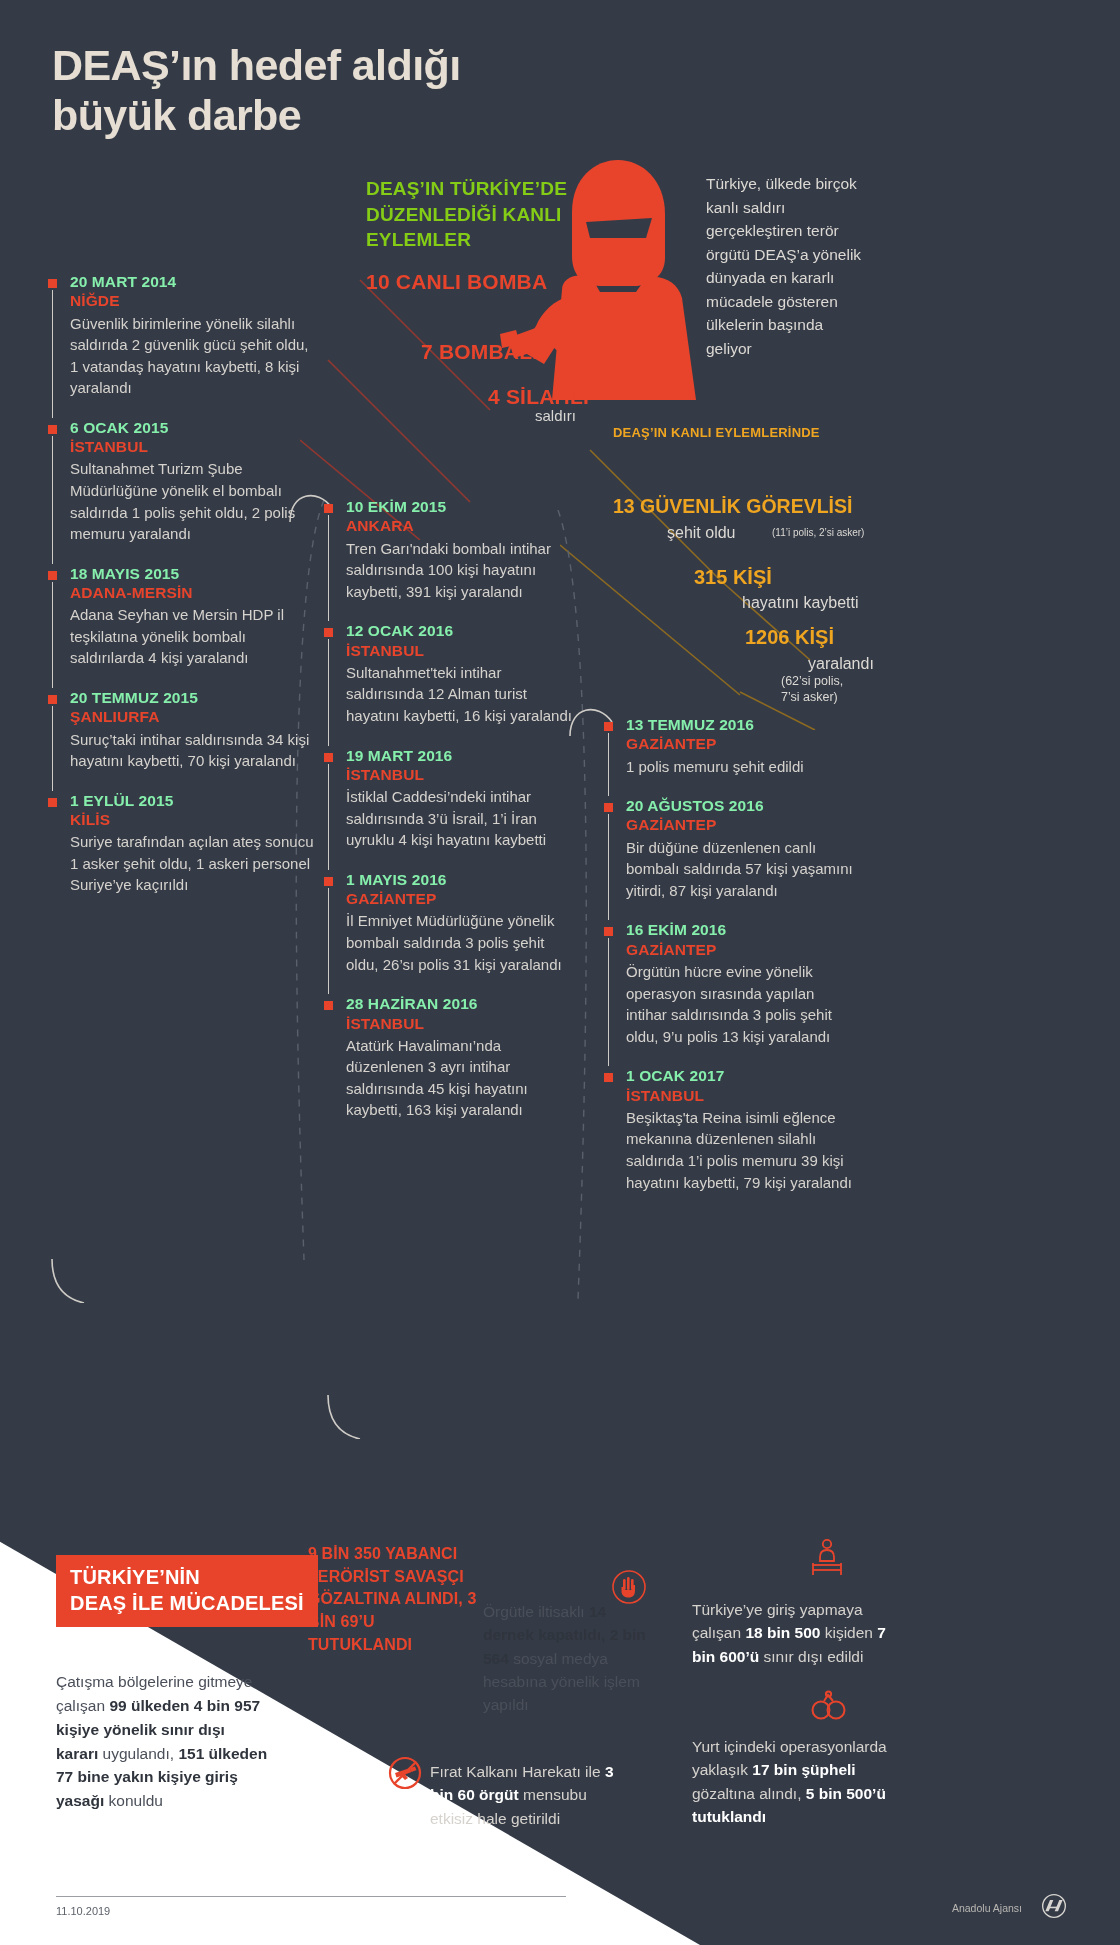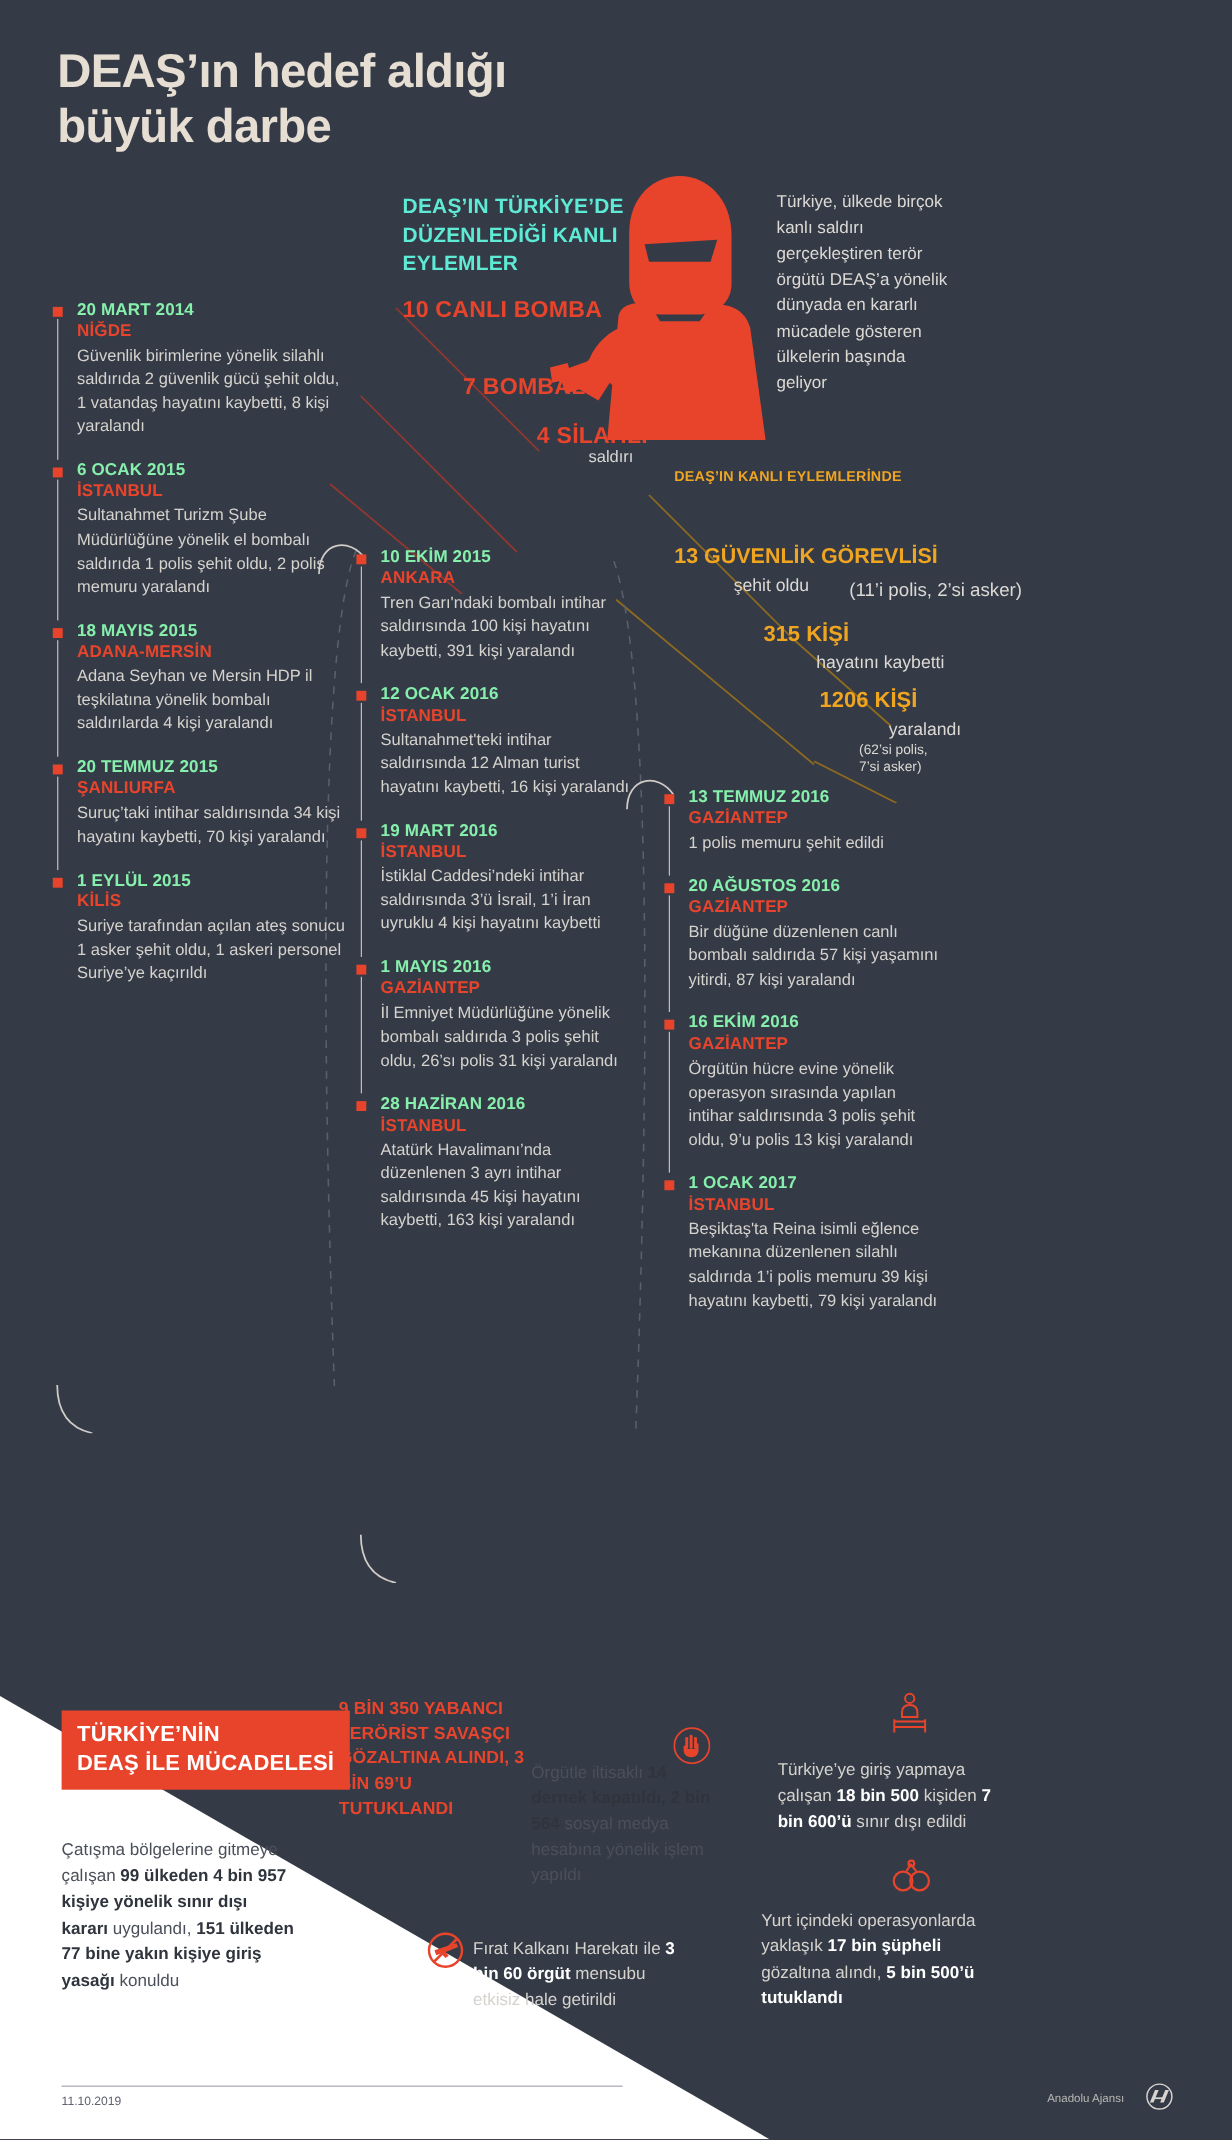--- a/index.html
+++ b/index.html
@@ -34,21 +34,21 @@
     font-size: 43px; font-weight: bold;
     line-height: 1.17;
     letter-spacing: -0.6px;
     z-index: 5;
   }
   .headline div { white-space: nowrap; }
 
   
   .sec-title {
     position: absolute;
-    color: #5eead4;
+    color: #84cc16;
     font-size: 19px; font-weight: bold;
     line-height: 1.35;
     letter-spacing: 0.2px;
     z-index: 5;
   }
   #acts-title { left: 366px; top: 176px; width: 230px; }
 
   .big-stat {
     position: absolute;
     color: #e8442c;
@@ -82,21 +82,21 @@
   
   #kanli-title {
     position: absolute; left: 613px; top: 424px;
     color: #f0a520; font-size: 13px; font-weight: bold;
     line-height: 1.35; letter-spacing: 0.2px; z-index: 5;
   }
   .ystat { position: absolute; color: #f0a520; font-weight: bold; z-index: 5; }
   .ysub  { position: absolute; color: #ddd9d4; font-weight: normal; z-index: 5; }
   #y1 { left: 613px; top: 495px; font-size: 19.5px; }
   #y1s { left: 667px; top: 524px; font-size: 16px; }
-  #y1n { left: 772px; top: 527px; font-size: 17px; }
+  #y1n { left: 772px; top: 527px; font-size: 10px; }
   #y2 { left: 694px; top: 566px; font-size: 20px; }
   #y2s { left: 742px; top: 594px; font-size: 16px; }
   #y3 { left: 745px; top: 626px; font-size: 20px; }
   #y3s { left: 808px; top: 655px; font-size: 16px; }
   #y3n { left: 781px; top: 674px; font-size: 12.5px; line-height: 1.25; }
 
   
   .tl { position: absolute; z-index: 5; }
   #tl-left   { left: 48px;  top: 272px; width: 270px; }
   #tl-mid    { left: 324px; top: 497px; width: 250px; }
@@ -161,21 +161,21 @@
   #b-col3 b { color: #2f343d; }
   #b-firat {
     position: absolute; left: 430px; top: 1760px;
     width: 190px;
     color: #d6d2cd; font-size: 15.5px; line-height: 1.5; z-index: 6;
   }
   #b-firat b { color: #ffffff; }
   #b-col4 {
     position: absolute; left: 692px; top: 1598px;
     width: 200px;
-    color: #d6d2cd; font-size: 15.5px; line-height: 1.5; z-index: 6; margin-left: 15px;
+    color: #d6d2cd; font-size: 15.5px; line-height: 1.5; z-index: 6;
   }
   #b-col4 b { color: #ffffff; }
   #b-col5 {
     position: absolute; left: 692px; top: 1735px;
     width: 205px;
     color: #d6d2cd; font-size: 15.5px; line-height: 1.5; z-index: 6;
   }
   #b-col5 b { color: #ffffff; }
 
   .bicon { position: absolute; z-index: 6; }

